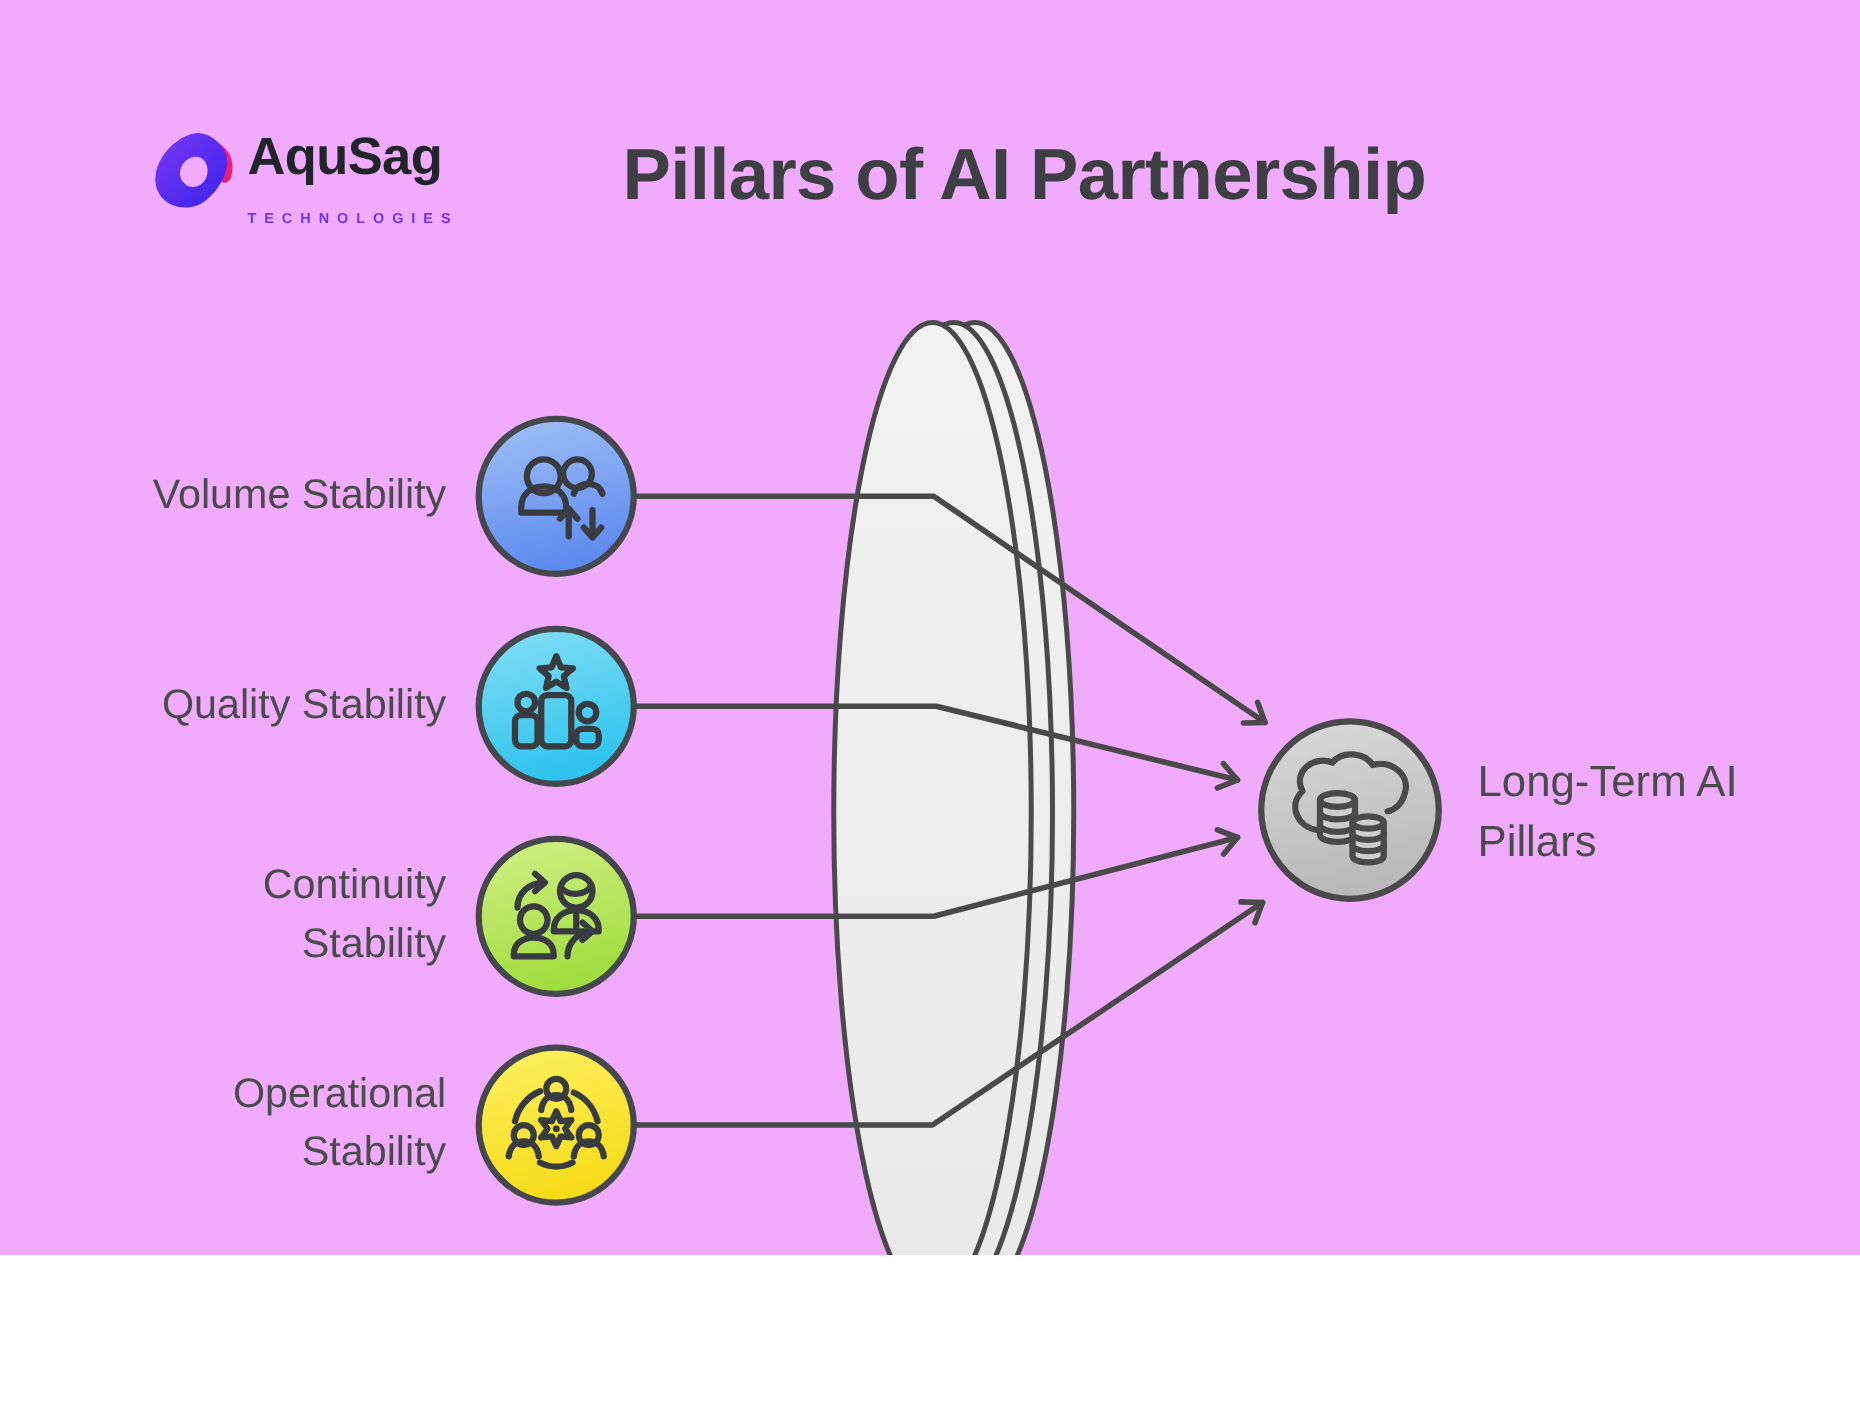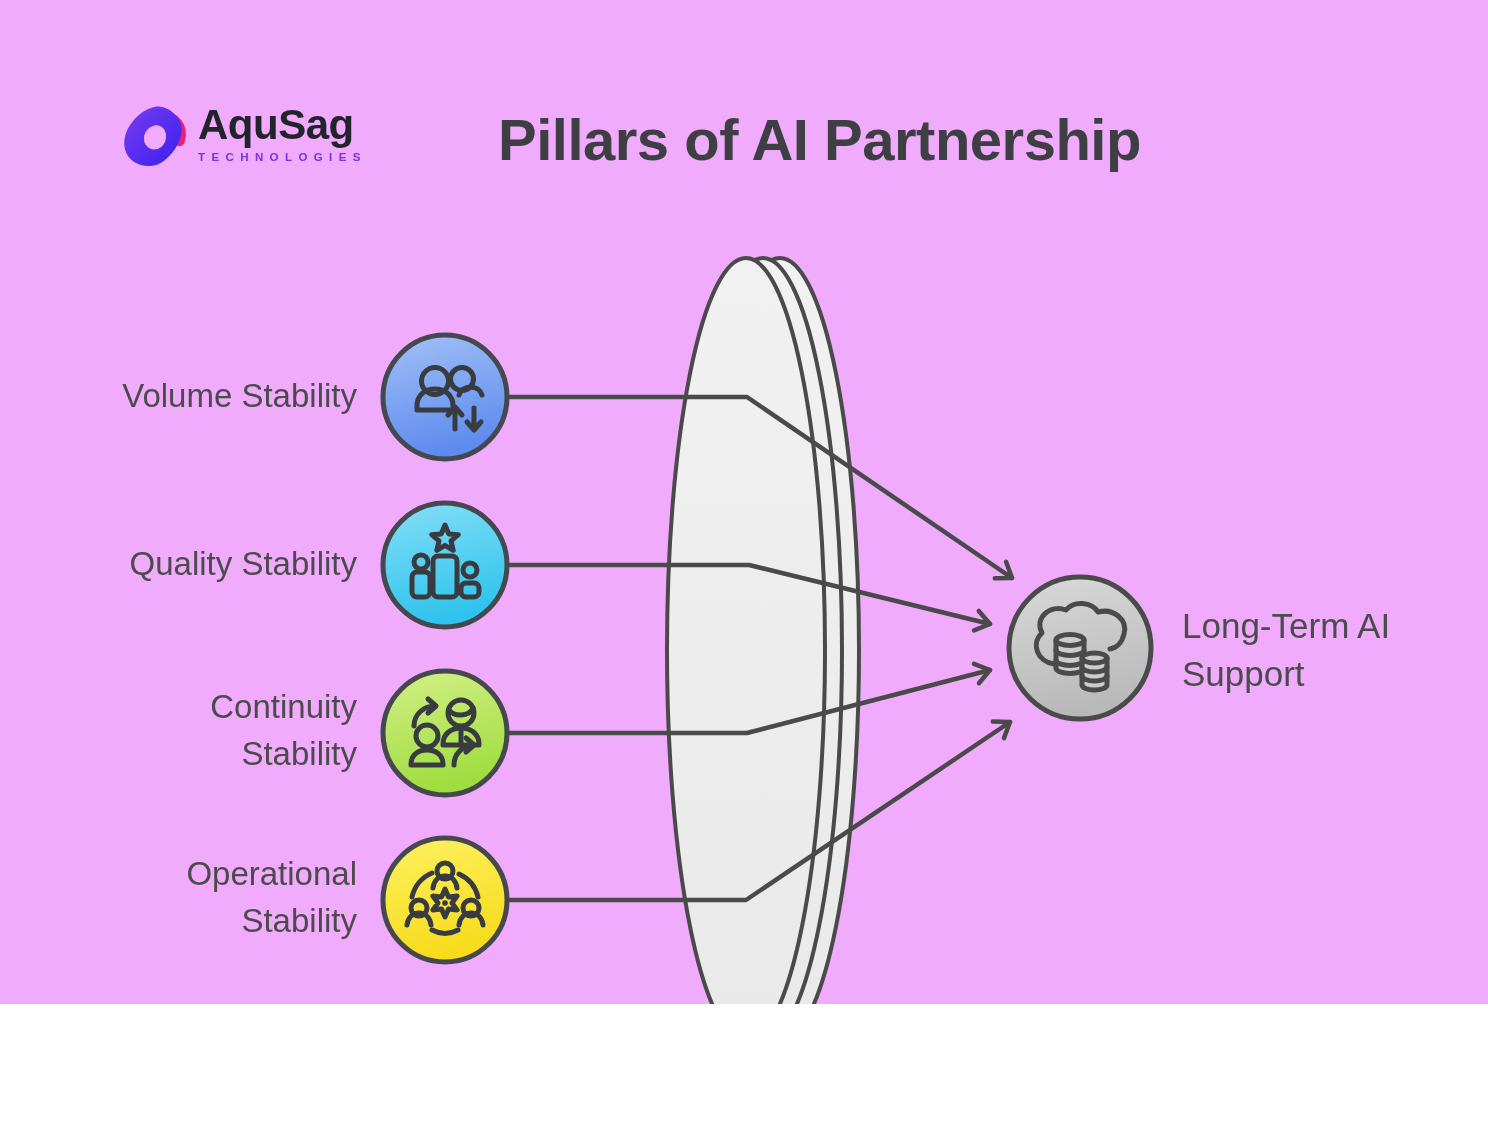--- a/index.html
+++ b/index.html
@@ -12,21 +12,21 @@
     text-decoration:underline;
   }
   
   .logo-wrap{position:absolute;left:110px;top:96px;width:290px;height:95px;}
   .logo-mark{position:absolute;left:0;top:2px;width:86px;height:86px;}
   .brand-text{position:absolute;left:88px;top:6px;}
   .brand-name{
     font-size:42px;font-weight:700;color:#22242b;letter-spacing:-0.5px;line-height:1.1;
   }
   .brand-tagline{
-    margin-top:3px;font-size:11.5px;font-weight:700;color:#7433ea;letter-spacing:6.4px;
+    margin-top:21px;font-size:11.5px;font-weight:700;color:#7433ea;letter-spacing:6.4px;
   }
   .page-title{
     position:absolute;left:498px;top:106px;
     font-size:58px;font-weight:700;color:#3d3f42;letter-spacing:-0.5px;
     white-space:nowrap;
   }
   
   svg.diagram{position:absolute;left:0;top:0;}
   
   .pillar-label{
@@ -180,15 +180,15 @@
       <path d="M2,10 a12.5,5 0 0 0 25,0"></path>
       <path d="M2,19 a12.5,5 0 0 0 25,0"></path>
       <path d="M2,28 a12.5,5 0 0 0 25,0"></path>
     </g>
   </svg>
 
   <div class="pillar-label pl-1">Volume Stability</div>
   <div class="pillar-label pl-2">Quality Stability</div>
   <div class="pillar-label pl-3">Continuity Stability</div>
   <div class="pillar-label pl-4">Operational Stability</div>
-  <div class="outcome-label">Long-Term AI Support</div>
+  <div class="outcome-label">Long-Term AI Pillars</div>
 
 </div>
 
 </body></html>

